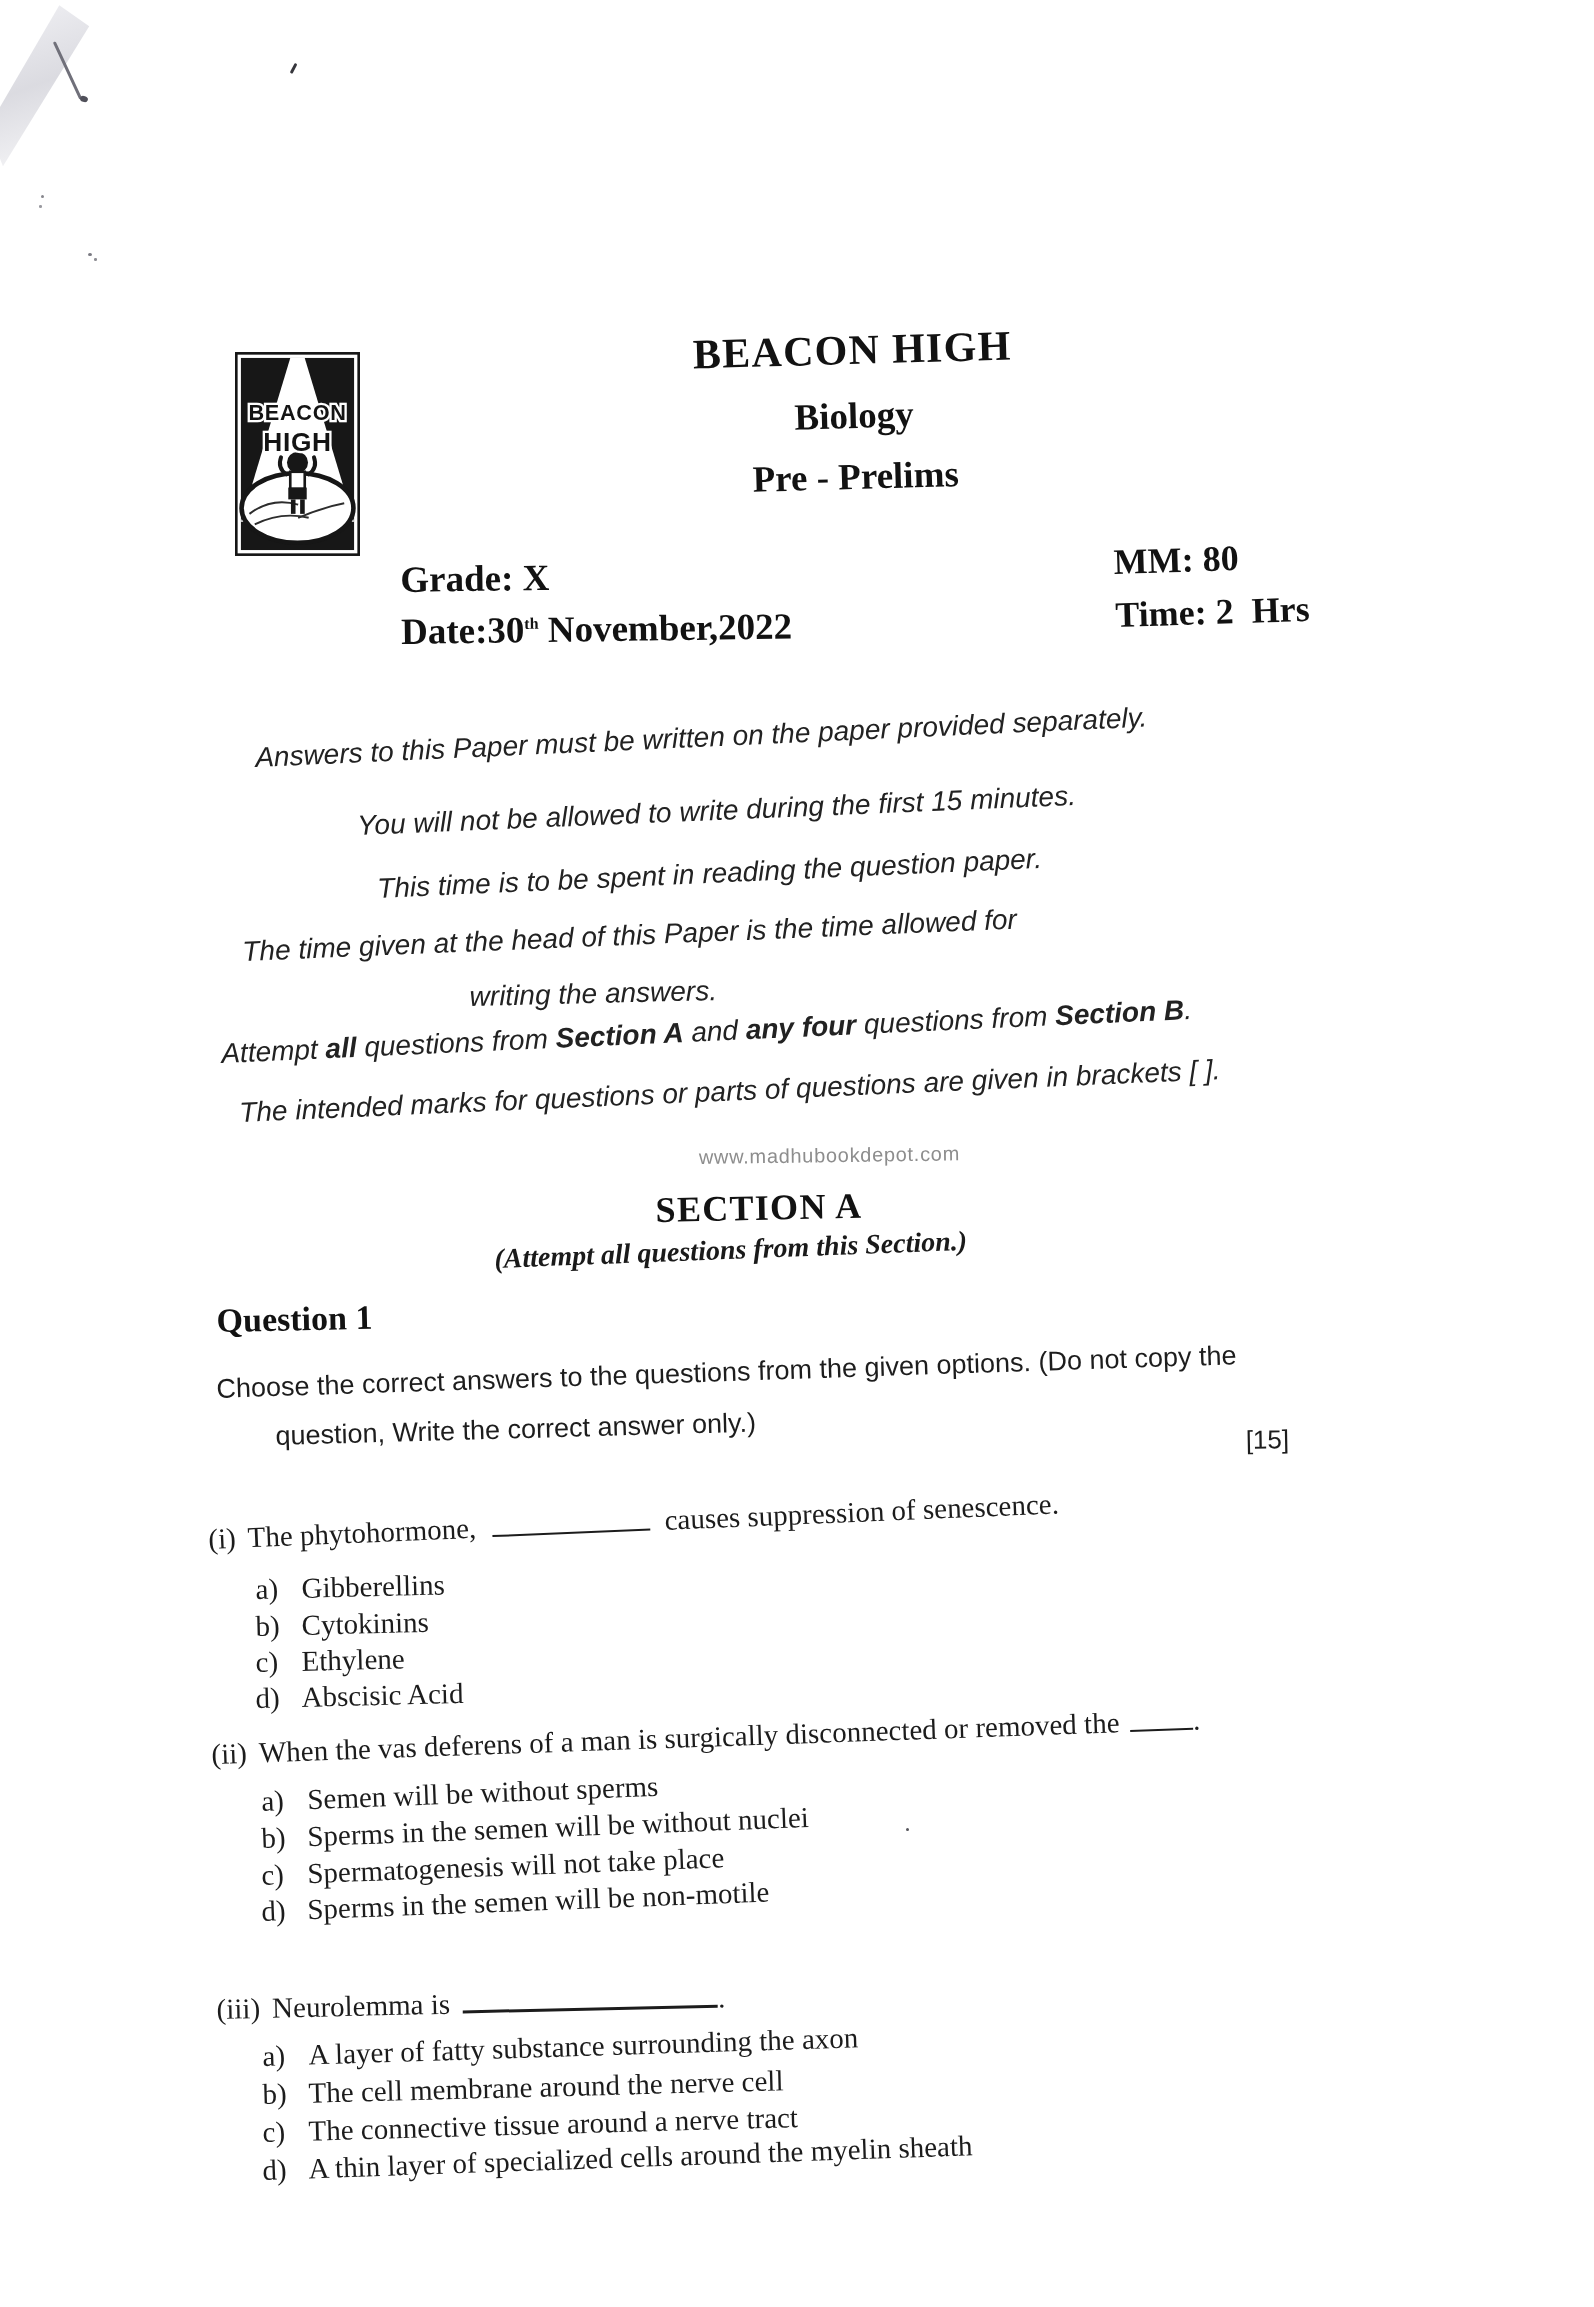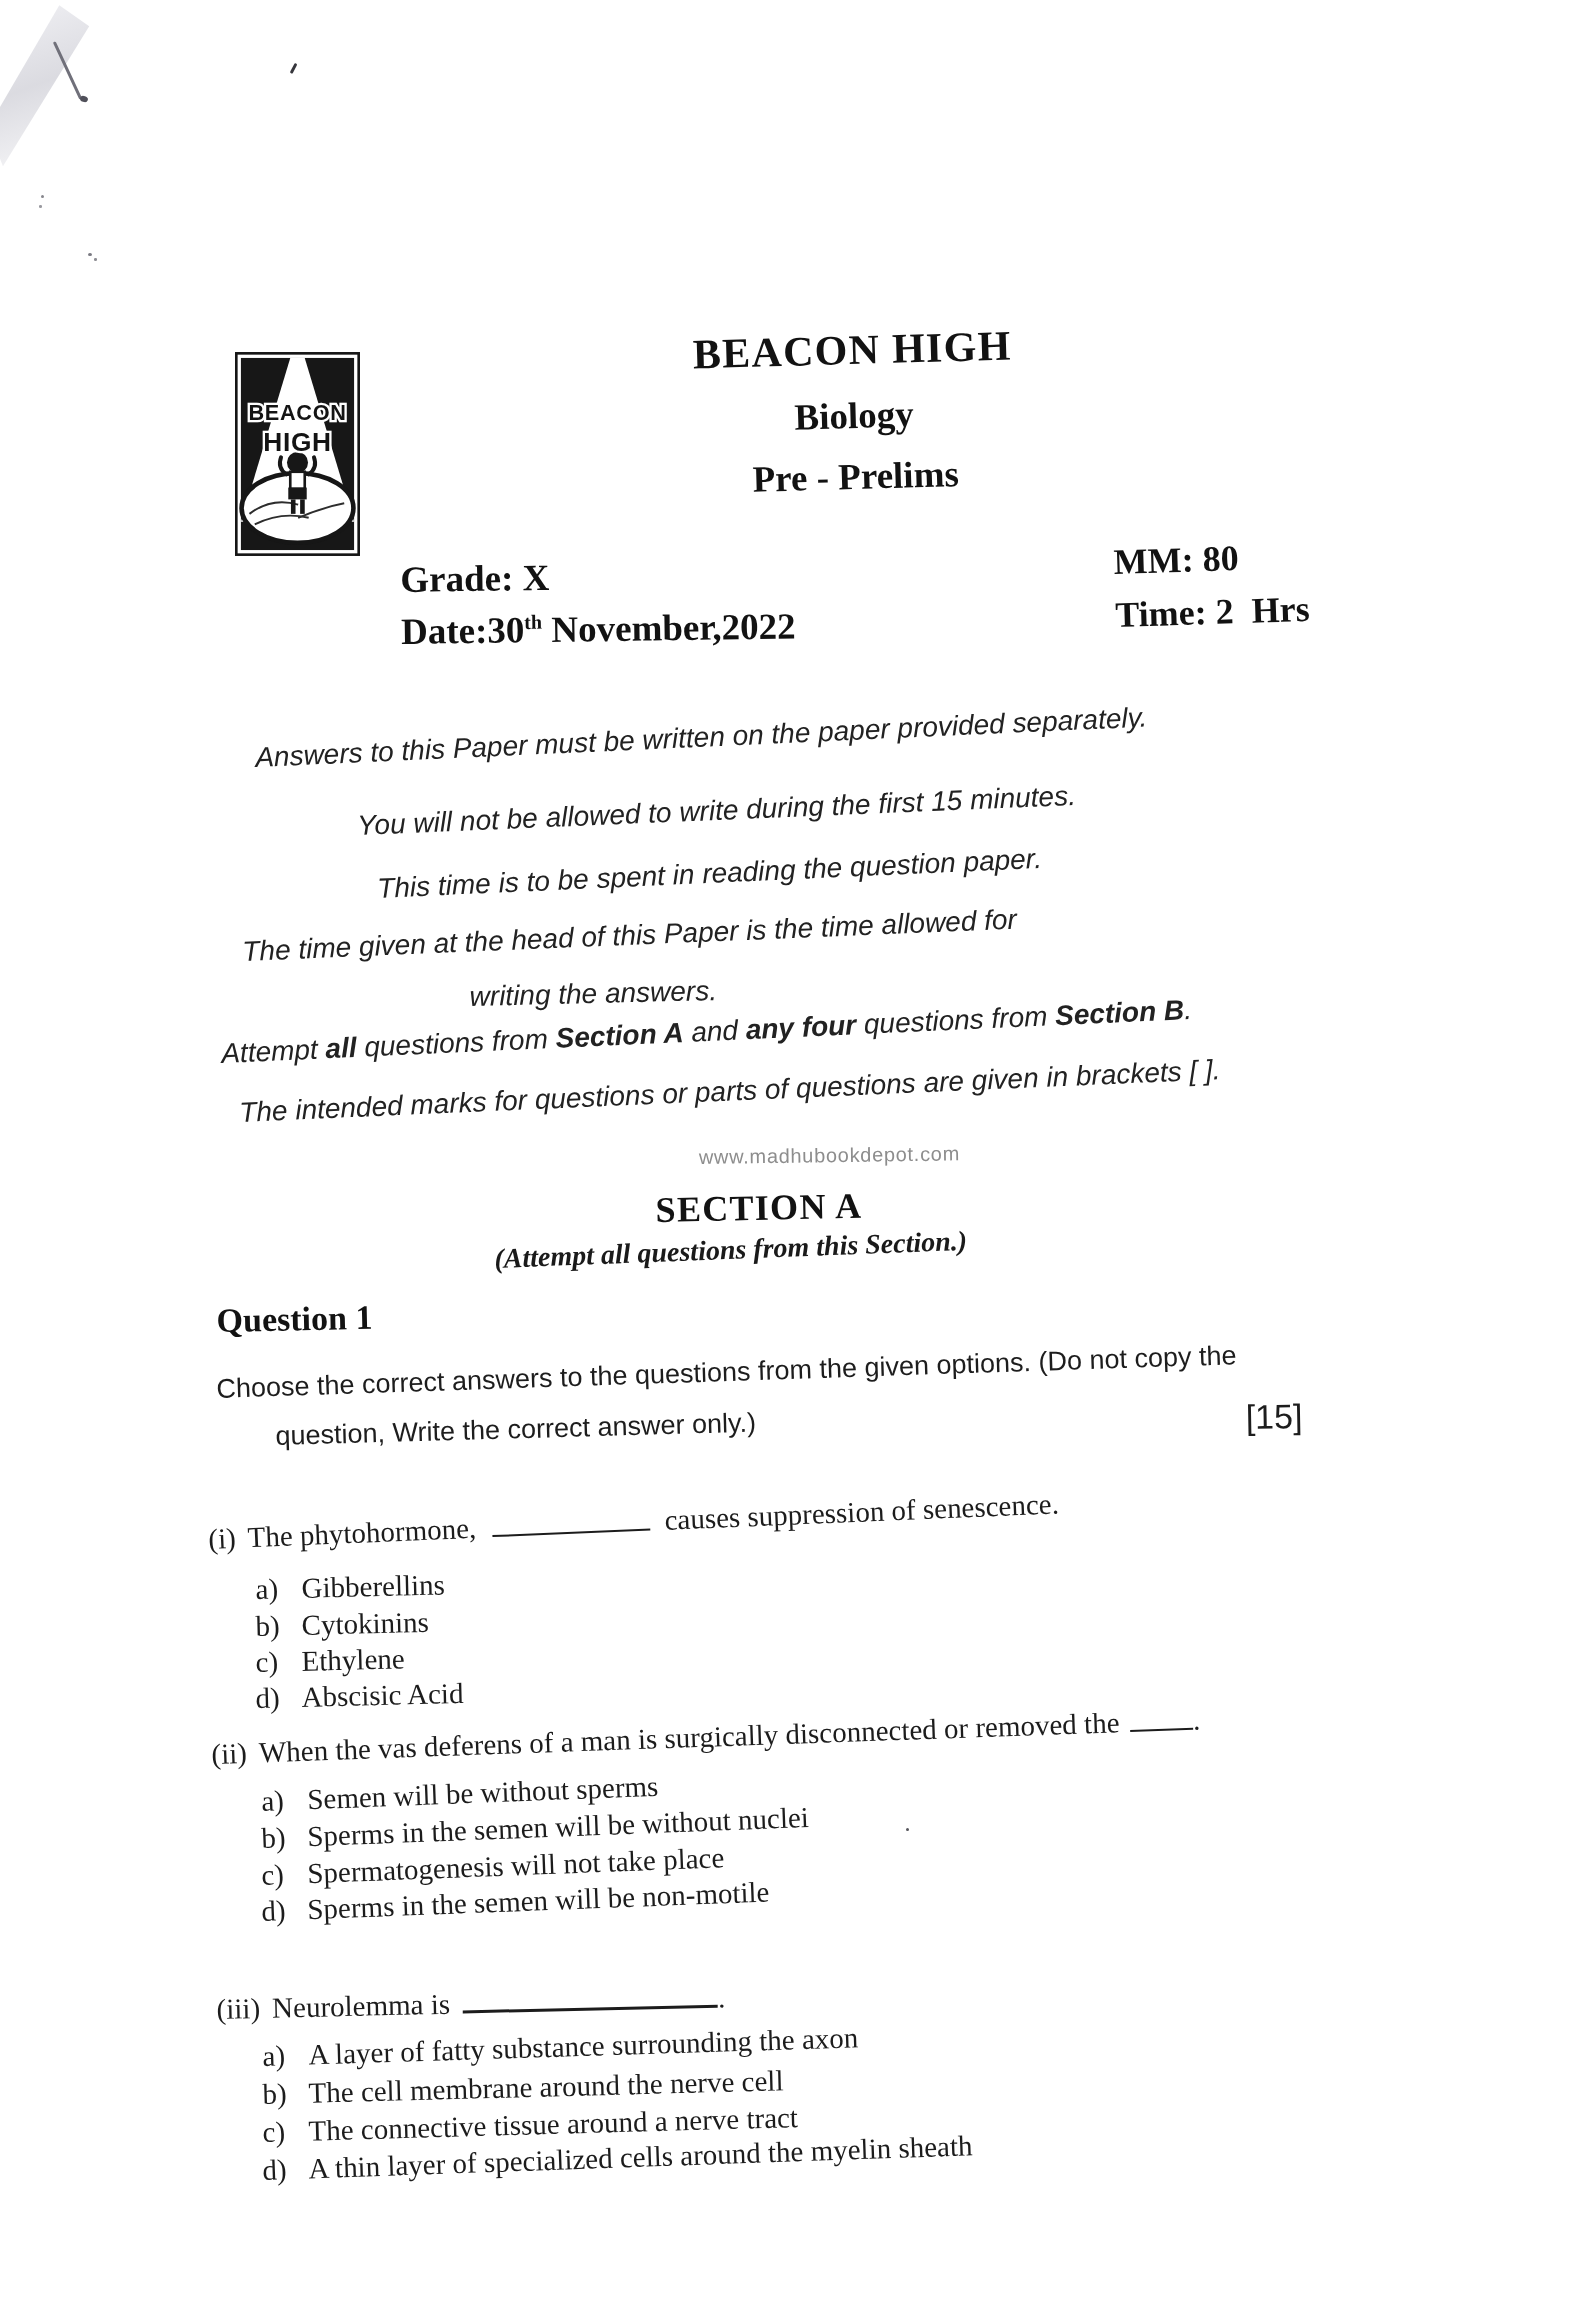--- a/index.html
+++ b/index.html
@@ -19,39 +19,39 @@
 
   
   .title-block { position:absolute; left:641px; top:326px; width:421px; text-align:center; transform:rotate(-1.6deg); transform-origin:center top; color:#121212; }
   .title-school { font-size:42px; font-weight:bold; letter-spacing:1.3px; }
   .title-subject { font-size:37px; font-weight:bold; margin-top:20px; }
   .title-exam { font-size:37px; font-weight:bold; margin-top:18.4px; }
 
   .grade-block { position:absolute; left:400px; top:558px; transform:rotate(-0.8deg); transform-origin:left top; color:#121212; }
   .grade-line { font-size:37px; font-weight:bold; white-space:pre; }
   .date-line  { font-size:37px; font-weight:bold; margin-top:9.2px; white-space:pre; }
-  .date-line sup { font-size:20px;text-align:right; }
+  .date-line sup { font-size:16px;text-align:right; }
 
   .mm-block { position:absolute; left:1113px; top:541px; transform:rotate(-1.8deg); transform-origin:left top; color:#121212; }
   .mm-line   { font-size:36px; font-weight:bold; white-space:pre; }
   .time-line { font-size:36px; font-weight:bold; margin-top:10.5px; white-space:pre; }
 
   
   .inst { font-size:28px; color:#222; }
 
   
   .watermark { font-size:20px; color:#8d8d8d; letter-spacing:0.7px; }
 
   
   .section-title { font-size:36px; font-weight:bold; letter-spacing:1.3px; color:#121212; }
   .section-sub   { font-size:28px; font-weight:bold; font-style:italic; color:#1a1a1a; }
 
   .q-heading { font-size:34px; font-weight:bold; color:#121212; }
   .q-intro { font-size:27px; color:#1d1d1d; }
-  .q-marks { font-size:34px; color:#1d1d1d; }
+  .q-marks { font-size:26px; color:#1d1d1d;margin-top:28px; }
 
   .qline { font-size:29px; color:#1c1c1c; }
   .qline .num { margin-right:12px; }
   .blank { display:inline-block; border-bottom:2.6px solid #1c1c1c; height:3.3px; }
   .blank.heavy { border-bottom-width:3.3px; }
 
   .opt { font-size:29px; color:#1c1c1c; }
   .opt .opt-letter { display:inline-block; width:46px; }
 
   

